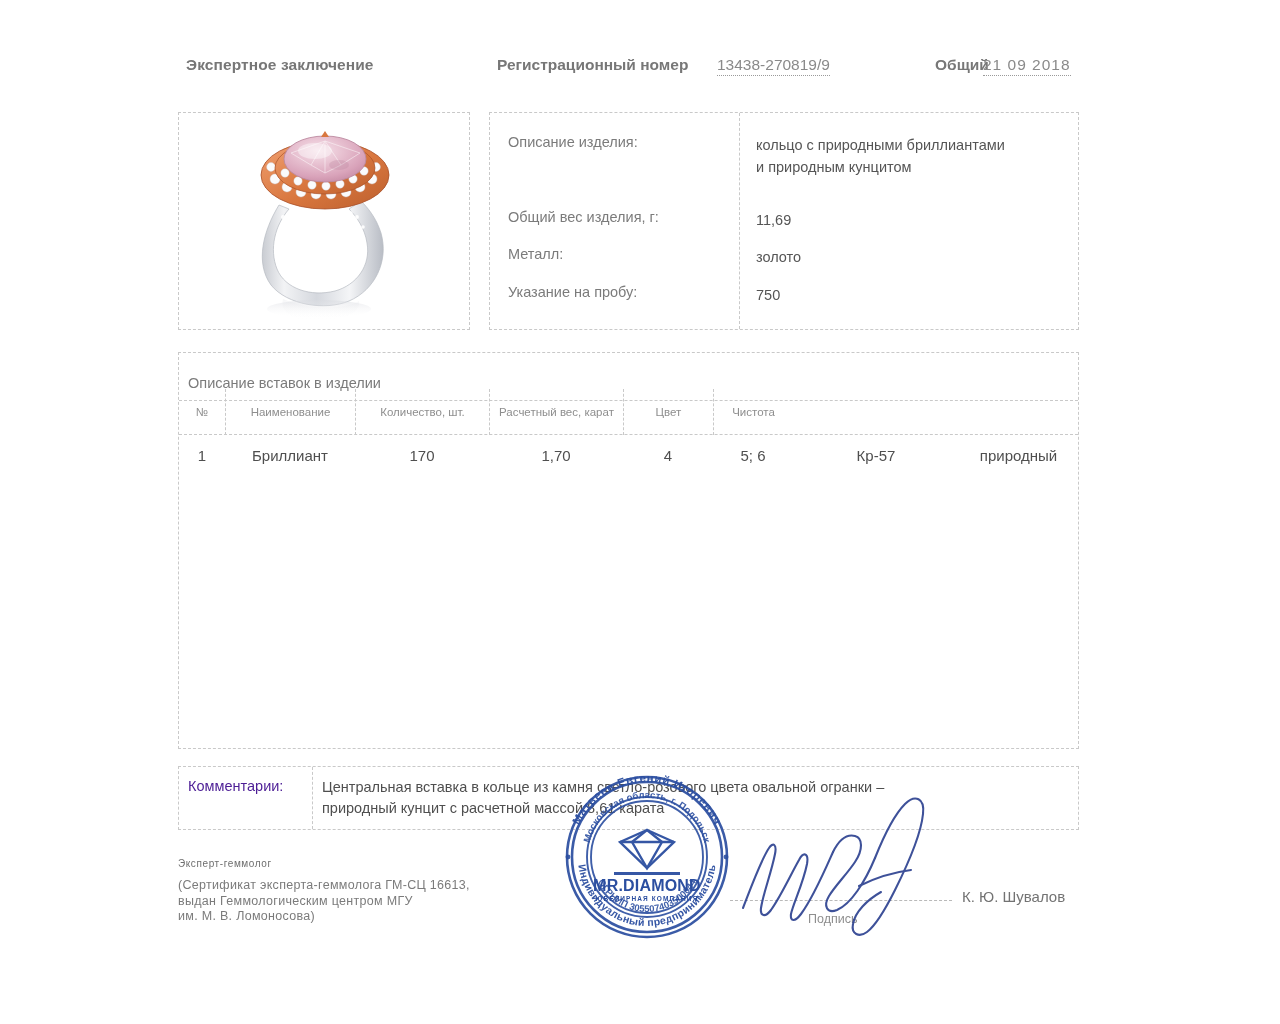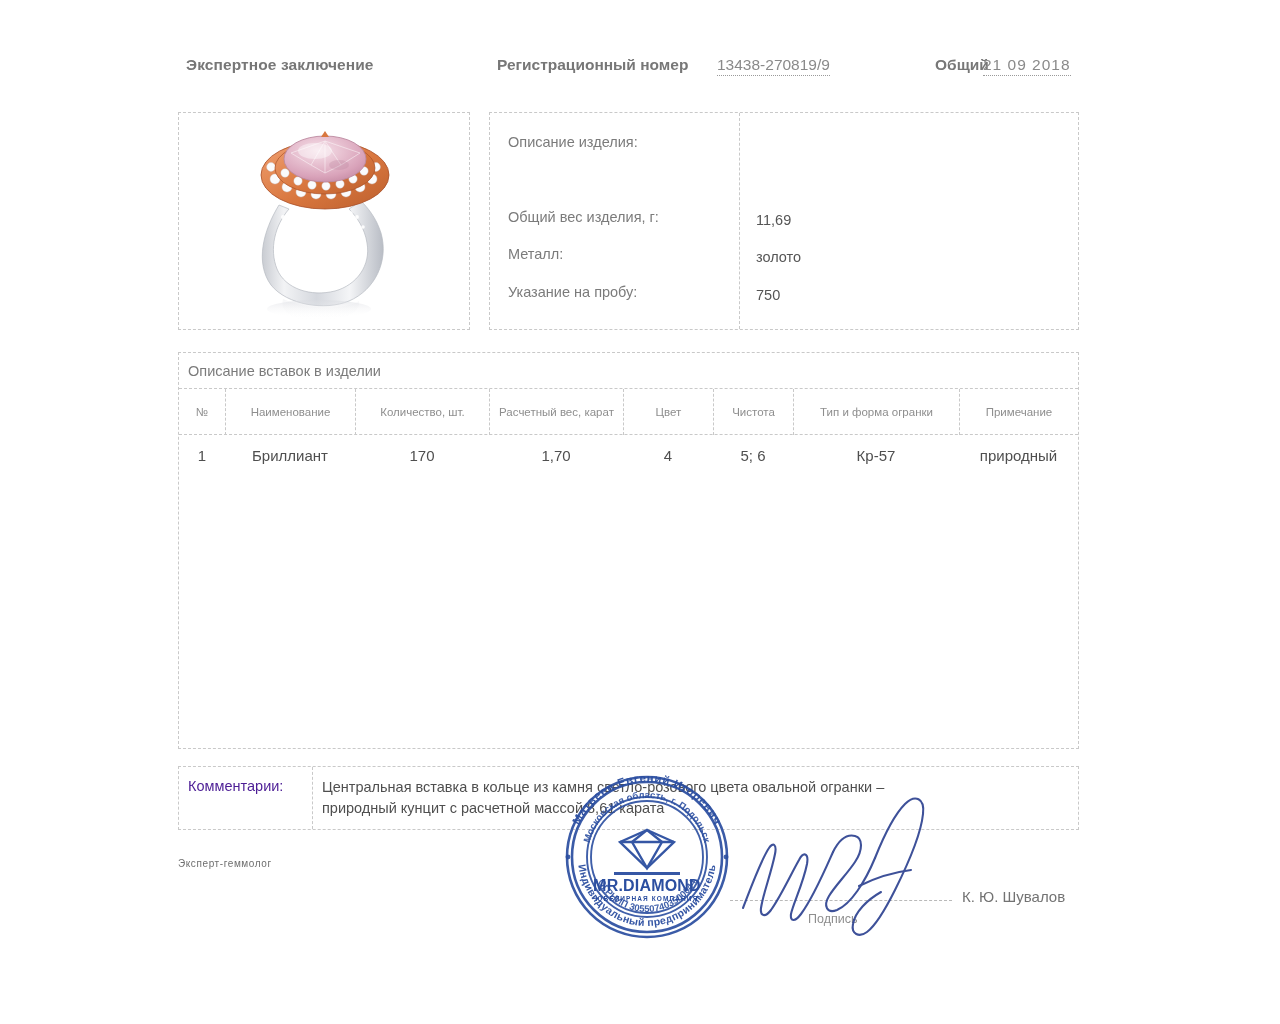--- a/index.html
+++ b/index.html
@@ -131,21 +131,21 @@
     position: absolute;
     left: 178px;
     top: 352px;
     width: 901px;
     height: 397px;
     border: 1px dashed #c9c9c9;
     box-sizing: border-box;
   }
   .table-caption {
     position: absolute;
-    left: 0; top: 0;
+    left: 0; top: 12px;
     width: 100%;
     height: 36px;
     line-height: 36px;
     padding-left: 9px;
     box-sizing: border-box;
     font-size: 14.5px;
     color: #7b7b7b;
     border-bottom: 1px dashed #c9c9c9;
   }
   .thead {
@@ -420,20 +420,22 @@
         <path d="M104 186 C 100 202, 120 210, 146 208 C 168 206, 182 198, 180 188
                  C 168 196, 130 198, 104 186 Z" fill="url(#reflGrad)" opacity="0.45"></path>
       </svg>
     </div>
   </div>
 
   <div class="desc-box">
     <div class="desc-split"></div>
 
     <span class="desc-label r1">Описание изделия:</span>
+    <span class="desc-value r1">кольцо с природными бриллиантами
+и природным кунцитом</span>
 
     <span class="desc-label r2">Общий вес изделия, г:</span>
     <span class="desc-value r2">11,69</span>
 
     <span class="desc-label r3">Металл:</span>
     <span class="desc-value r3">золото</span>
 
     <span class="desc-label r4">Указание на пробу:</span>
     <span class="desc-value r4">750</span>
   </div>
@@ -442,22 +444,20 @@
     <div class="table-caption">Описание вставок в изделии</div>
 
     <div class="thead">
       <div class="th" style="left:0px;   width:46px;">№</div>
       <div class="th" style="left:46px;  width:130px;">Наименование</div>
       <div class="th" style="left:176px; width:134px;">Количество, шт.</div>
       <div class="th" style="left:310px; width:134px;">Расчетный вес,
 карат</div>
       <div class="th" style="left:444px; width:90px;">Цвет</div>
       <div class="th" style="left:534px; width:80px;">Чистота</div>
-      <div class="th" style="left:614px; width:166px;">Тип и форма огранки</div>
-      <div class="th" style="left:780px; width:119px;">Примечание</div>
     </div>
 
     <div class="trow">
       <div class="td" style="left:0px;   width:46px;">1</div>
       <div class="td" style="left:46px;  width:130px;">Бриллиант</div>
       <div class="td" style="left:176px; width:134px;">170</div>
       <div class="td" style="left:310px; width:134px;">1,70</div>
       <div class="td" style="left:444px; width:90px;">4</div>
       <div class="td" style="left:534px; width:80px;">5; 6</div>
       <div class="td" style="left:614px; width:166px;">Кр-57</div>
@@ -467,20 +467,23 @@
 
   <div class="comments-box">
     <span class="comments-label">Комментарии:</span>
     <div class="comments-split"></div>
     <div class="comments-text">Центральная вставка в кольце из камня светло-розового цвета овальной огранки –
 природный кунцит с расчетной массой 8,61 карата</div>
   </div>
 
   <div class="footer">
     <span class="expert-title">Эксперт-геммолог</span>
+    <div class="expert-sub">(Сертификат эксперта-геммолога ГМ-СЦ 16613,
+выдан Геммологическим  центром МГУ
+им. М. В. Ломоносова)</div>
     <div class="sig-line"></div>
     <span class="sig-caption">Подпись</span>
     <span class="expert-name">К. Ю. Шувалов</span>
   </div>
 
   <div class="stamp">
     <svg viewBox="0 0 198 198" width="198" height="198">
       <defs>
         <path id="arcTop" d="M 24,99 A 75,75 0 0 1 174,99"></path>
         <path id="arcBottom" d="M 30,99 A 69,69 0 0 0 168,99"></path>

